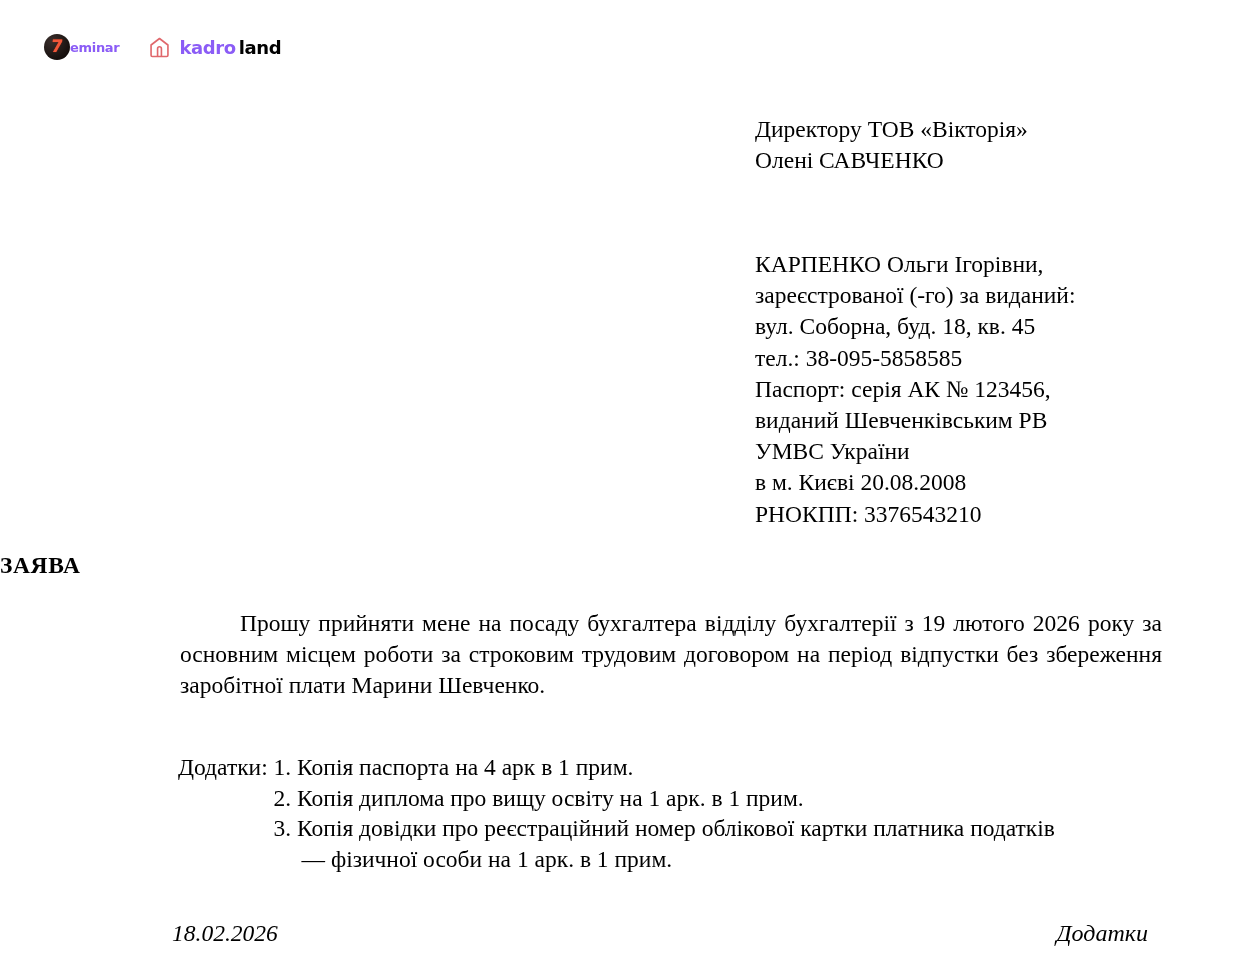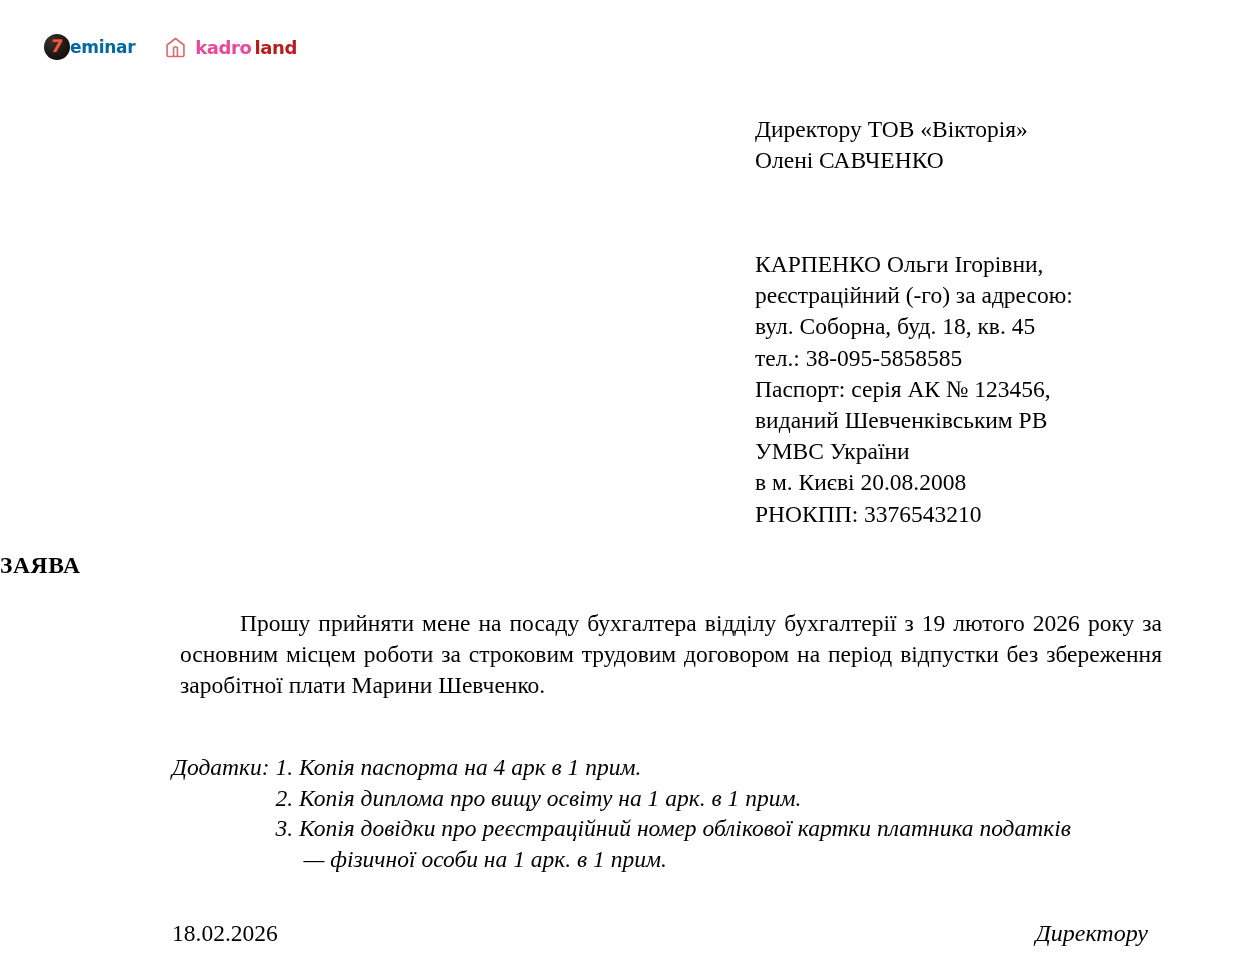--- a/index.html
+++ b/index.html
@@ -45,45 +45,45 @@
     font-weight: 700;
     font-size: 17px;
     line-height: 1;
     color: #f0583a;
     transform: translate(0px, -1px) skewX(-6deg);
     text-shadow: 0 0 1px #d8341a;
   }
   .logo-word {
     font-family: "DejaVu Sans", sans-serif;
     font-weight: 700;
-    font-size: 17px;
+    font-size: 13px;
     letter-spacing: -0.3px;
-    color: #0369a1;
+    color: #8b5cf6;
     transform: translateX(-3px);
   }
   .logo-house {
     width: 23px;
     height: 23px;
     flex: none;
     display: block;
   }
   .logo-kadro {
     font-family: "DejaVu Sans", sans-serif;
     font-weight: 700;
     font-size: 18px;
     letter-spacing: -0.4px;
-    color: #ec4899;
+    color: #8b5cf6;
     margin-left: 5px;
   }
   .logo-land {
     font-family: "DejaVu Sans", sans-serif;
     font-weight: 700;
     font-size: 18px;
     letter-spacing: -0.4px;
-    color: #b91c1c;
+    color: #000000;
   }
 
   
   .doc {
     position: absolute;
     top: 0;
     left: 0;
     width: 1241px;
     height: 962px;
     font-size: 23.5px;
@@ -123,24 +123,23 @@
     left: 180px;
     top: 608px;
     width: 982px;
     text-align: justify;
     text-indent: 60px;
     line-height: 31px;
   }
 
   .attachments {
     position: absolute;
-    left: 172px;
+    left: 178px;
     top: 752px;
     width: 1000px;
-    font-style: italic;
   }
   .att-row {
     display: flex;
     align-items: flex-start;
     line-height: 30.5px;
   }
   .att-label {
     flex: none;
     white-space: pre;
   }
@@ -161,20 +160,21 @@
     position: absolute;
     left: 172px;
     top: 918px;
     width: 982px;
     display: flex;
     justify-content: space-between;
     align-items: baseline;
   }
   .footer-date {
     white-space: pre;
+    font-style: italic;
   }
   .footer-sign {
     font-style: italic;
     font-size: 24px;
     padding-right: 6px;
   }
 </style>
 </head>
 <body>
 
@@ -202,21 +202,21 @@
 
 <div class="doc">
 
   <div class="addressee-block">
     <div>Директору ТОВ «Вікторія»</div>
     <div>Олені САВЧЕНКО</div>
   </div>
 
   <div class="applicant-block">
     <div>КАРПЕНКО Ольги Ігорівни,</div>
-    <div>реєстраційний (-го) за адресою:</div>
+    <div>зареєстрованої (-го) за виданий:</div>
     <div>вул. Соборна, буд. 18, кв. 45</div>
     <div>тел.: 38-095-5858585</div>
     <div>Паспорт: серія АК № 123456,</div>
     <div>виданий Шевченківським РВ</div>
     <div>УМВС України</div>
     <div>в м. Києві 20.08.2008</div>
     <div>РНОКПП: 3376543210</div>
   </div>
 
   <div class="doc-title">ЗАЯВА</div>
@@ -231,16 +231,16 @@
         <div class="att-item">1. Копія паспорта на 4 арк в 1 прим.</div>
         <div class="att-item">2. Копія диплома про вищу освіту на 1 арк. в 1 прим.</div>
         <div class="att-item">3. Копія довідки про реєстраційний номер облікової картки платника податків</div>
         <div class="att-item-cont">— фізичної особи на 1 арк. в 1 прим.</div>
       </span>
     </div>
   </div>
 
   <div class="footer">
     <span class="footer-date">18.02.2026</span>
-    <span class="footer-sign">Директору</span>
+    <span class="footer-sign">Додатки</span>
   </div>
 
 </div>
 
 </body></html>

